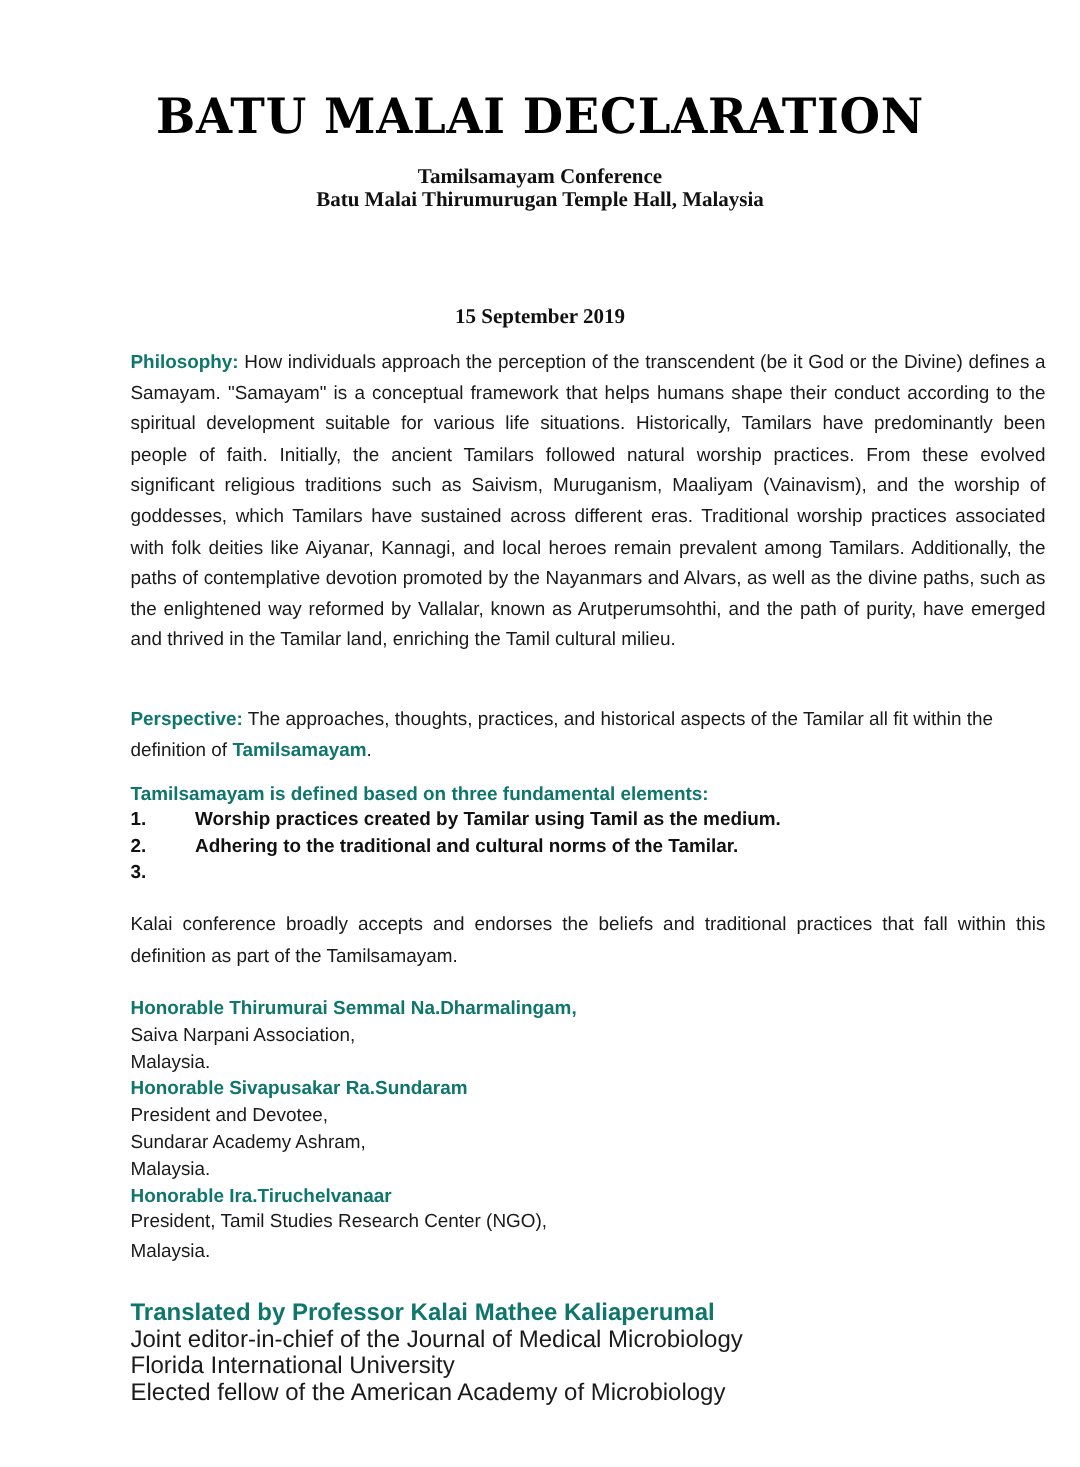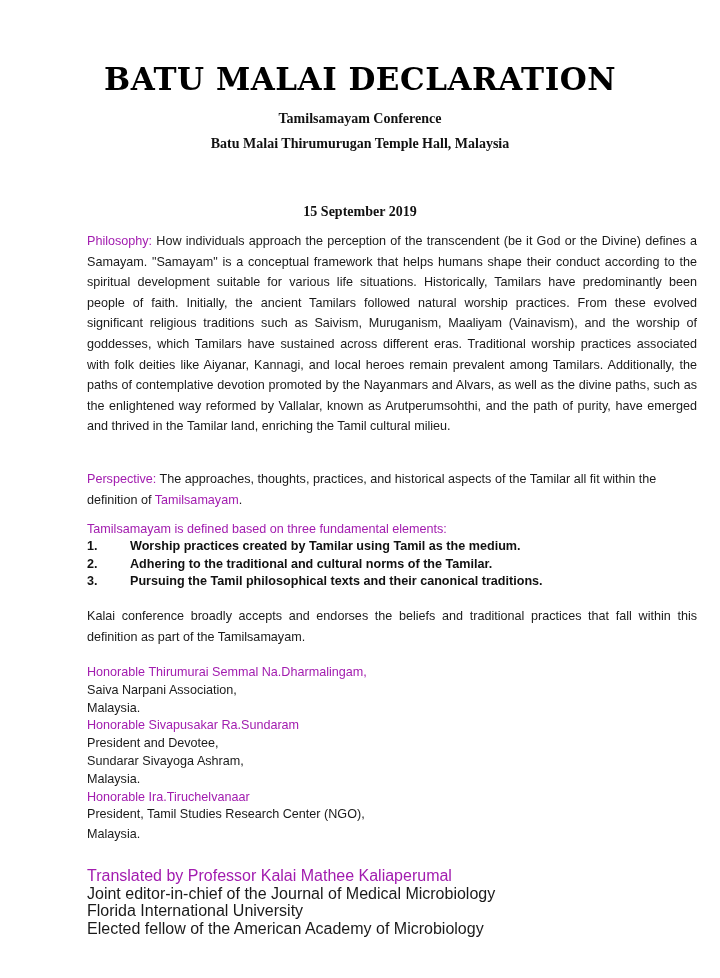--- a/index.html
+++ b/index.html
@@ -39,36 +39,36 @@
       left: 0;
       width: 720px;
       text-align: center;
       font-family: "Liberation Serif", serif;
       font-weight: bold;
       font-size: 14px;
       color: #111111;
       margin: 0;
     }
     .sh1 { top: 111px; }
-    .sh2 { top: 136px; }
+    .sh2 { top: 126px; }
     .sh3 { top: 173px; }
     .sh4 { top: 204px; }
 
     .body-text {
       position: absolute;
       left: 87px;
       width: 610px;
       font-family: "Liberation Sans", sans-serif;
       font-size: 12.6px;
       line-height: 20.6px;
       color: #1a1a1a;
       margin: 0;
     }
     .justify { text-align: justify; }
-    .b { font-weight: normal; color: #a21caf; }
+    .b { font-weight: bold; color: #0f766e; }
 
     .p-philosophy { top: 231px; }
     .p-perspective { top: 469px; }
     .p-defhead { top: 519px; }
 
     .list {
       position: absolute;
       left: 87px;
       top: 538px;
       width: 610px;
@@ -131,36 +131,35 @@
     <li>
       <span class="num">1.</span>
       <span>Worship practices created by Tamilar using Tamil as the medium.</span>
     </li>
     <li>
       <span class="num">2.</span>
       <span>Adhering to the traditional and cultural norms of the Tamilar.</span>
     </li>
     <li>
       <span class="num">3.</span>
-      <span>Pursuing the Tamil philosophical texts and their canonical traditions.</span>
     </li>
   </ol>
 
   <p class="body-text justify p-endorse">Kalai conference broadly accepts and endorses the beliefs and traditional practices that fall within this definition as part of the Tamilsamayam.</p>
 
   <div class="signatories">
     <div>
       <span class="line b">Honorable Thirumurai Semmal Na.Dharmalingam,</span>
       <span class="line">Saiva Narpani Association,</span>
       <span class="line">Malaysia.</span>
     </div>
     <div>
       <span class="line b">Honorable Sivapusakar Ra.Sundaram</span>
       <span class="line">President and Devotee,</span>
-      <span class="line">Sundarar Sivayoga Ashram,</span>
+      <span class="line">Sundarar Academy Ashram,</span>
       <span class="line">Malaysia.</span>
     </div>
     <div>
       <span class="line b">Honorable Ira.Tiruchelvanaar</span>
       <span class="line">President, Tamil Studies Research Center (NGO),</span>
       <span class="line" style="margin-top:2px;">Malaysia.</span>
     </div>
   </div>
 
   <div class="translator">

